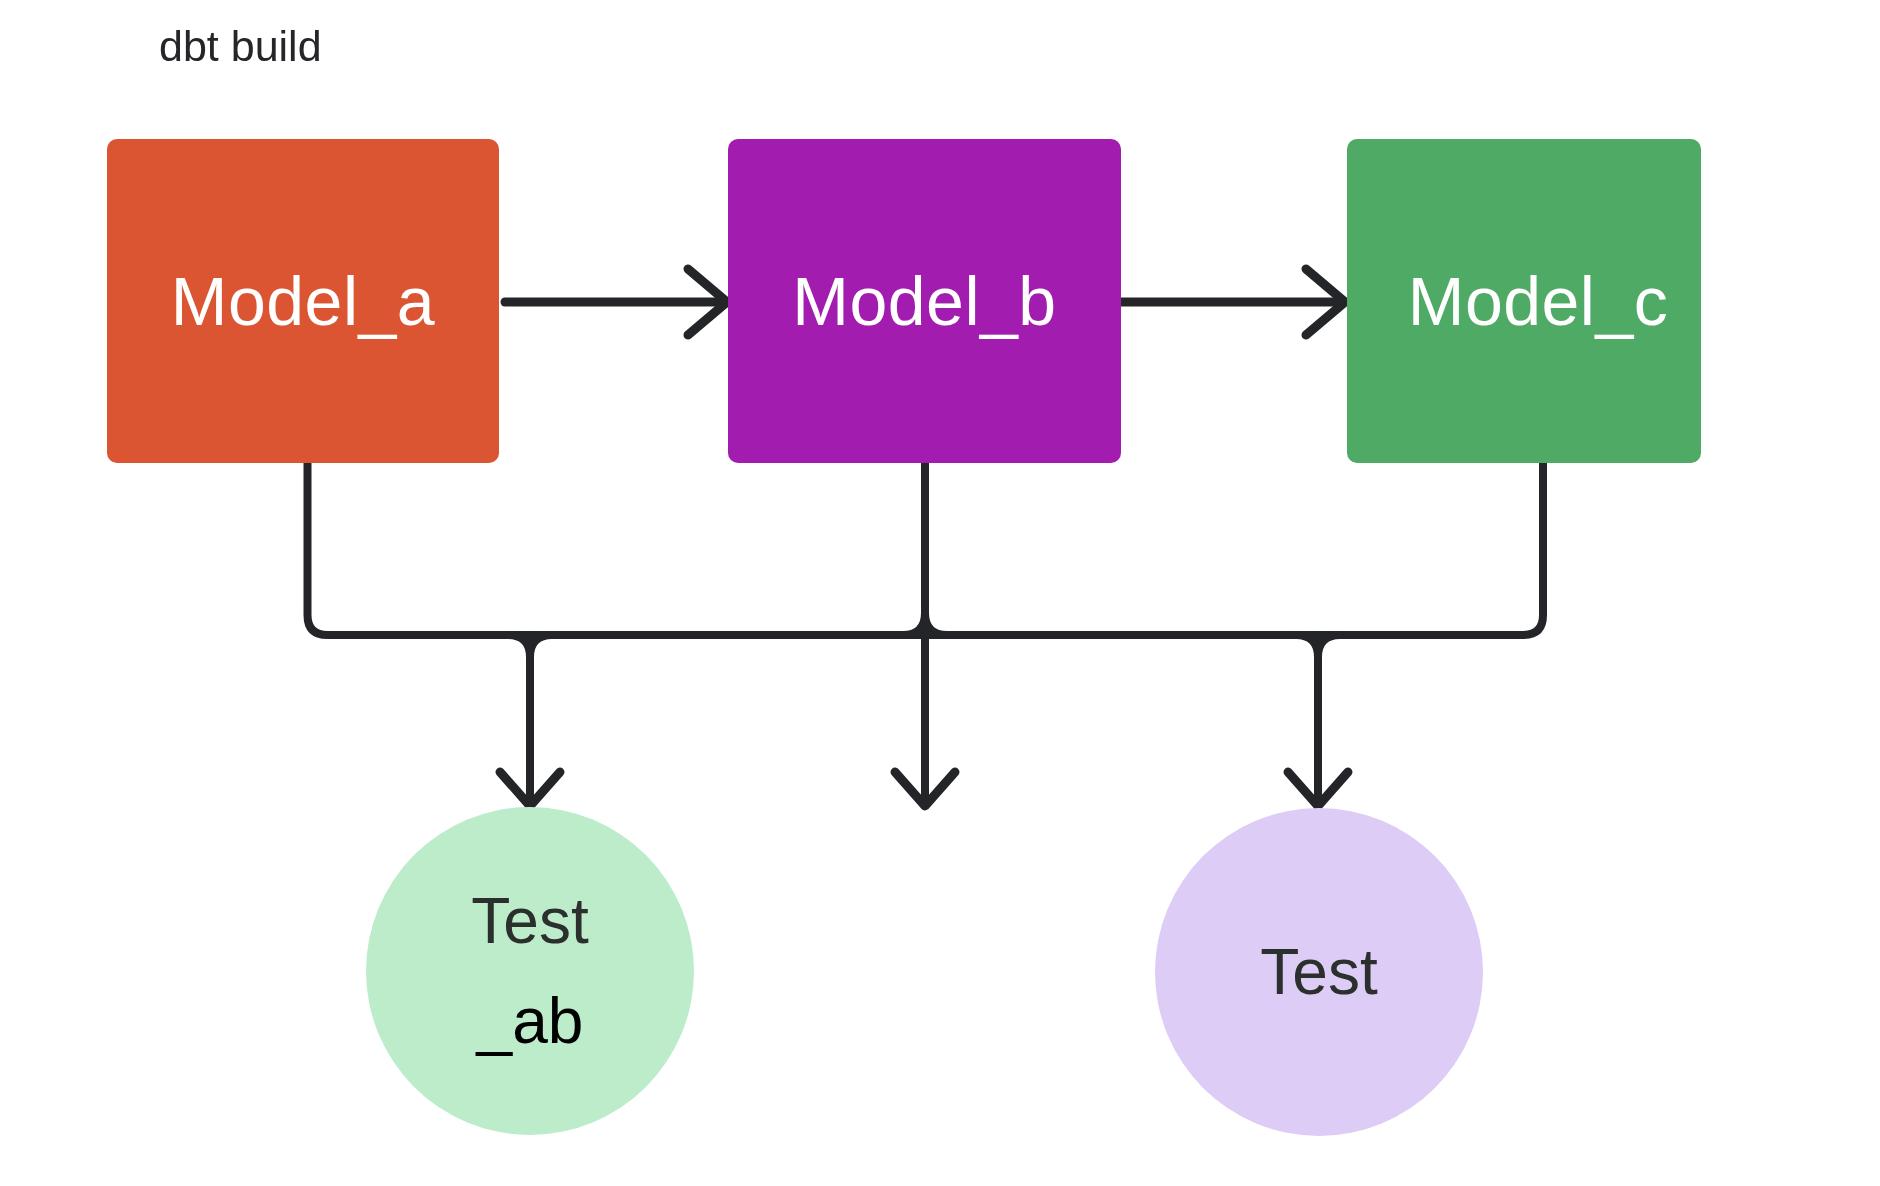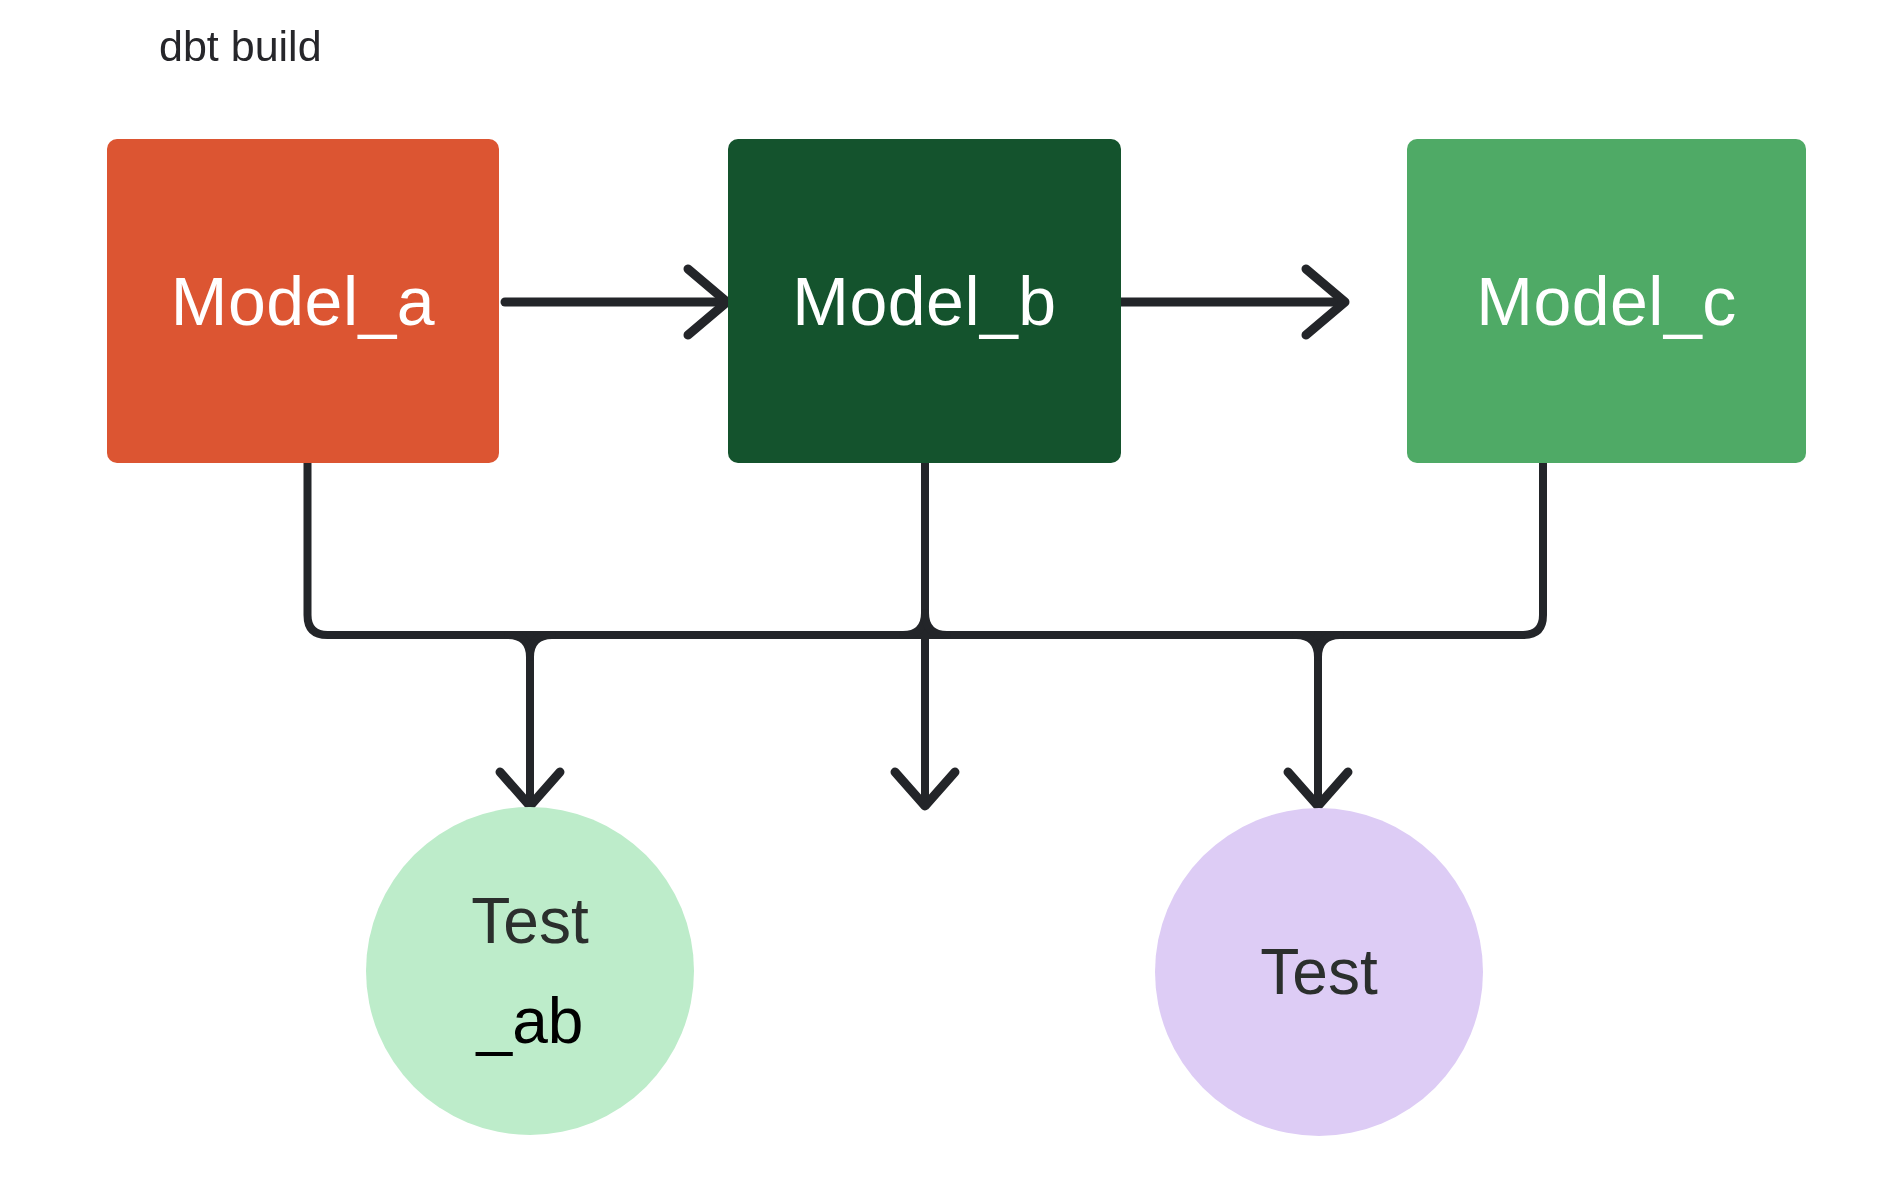--- a/index.html
+++ b/index.html
@@ -51,21 +51,21 @@
   }
   .model-box .model-label {
     color: #ffffff;
     font-size: 68px;
     font-weight: 500;
     letter-spacing: 0.5px;
     white-space: nowrap;
   }
   #model-a { left: 107px; width: 392px; }
   #model-b { left: 728px; width: 393px; }
-  #model-c { left: 1407px; width: 399px; }
+  #model-c { left: 1347px; width: 326px; padding-left: 28px; }
   .test-circle {
     position: absolute;
     width: 328px;
     height: 328px;
     border-radius: 50%;
     display: flex;
     flex-direction: column;
     align-items: center;
     justify-content: center;
     text-align: center;
@@ -127,21 +127,21 @@
     </g>
     <g>
       <path class="arrowline" d="M1288 772 L1318 806 L1348 772" style="stroke: rgb(35, 37, 41);"></path>
     </g>
   </svg>
 
   <div id="model-a" class="model-box" style="background-color: rgb(220, 85, 50);">
     <span class="model-label" style="color: rgb(255, 255, 255);">Model_a</span>
   </div>
 
-  <div id="model-b" class="model-box" style="background-color: #14532d; text-align: right;">
+  <div id="model-b" class="model-box" style="background-color: #a21caf; text-align: right;">
     <span class="model-label" style="color: rgb(255, 255, 255);">Model_b</span>
   </div>
 
   <div id="model-c" class="model-box" style="background-color: rgb(79, 170, 102);">
     <span class="model-label" style="color: rgb(255, 255, 255);">Model_c</span>
   </div>
 
   <div id="test-ab" class="test-circle" style="background-color: rgb(189, 236, 202);">
     <span class="test-line" style="color: rgb(43, 47, 45);">Test</span>
     <span class="test-line" style="color: #000000;">_ab</span>

